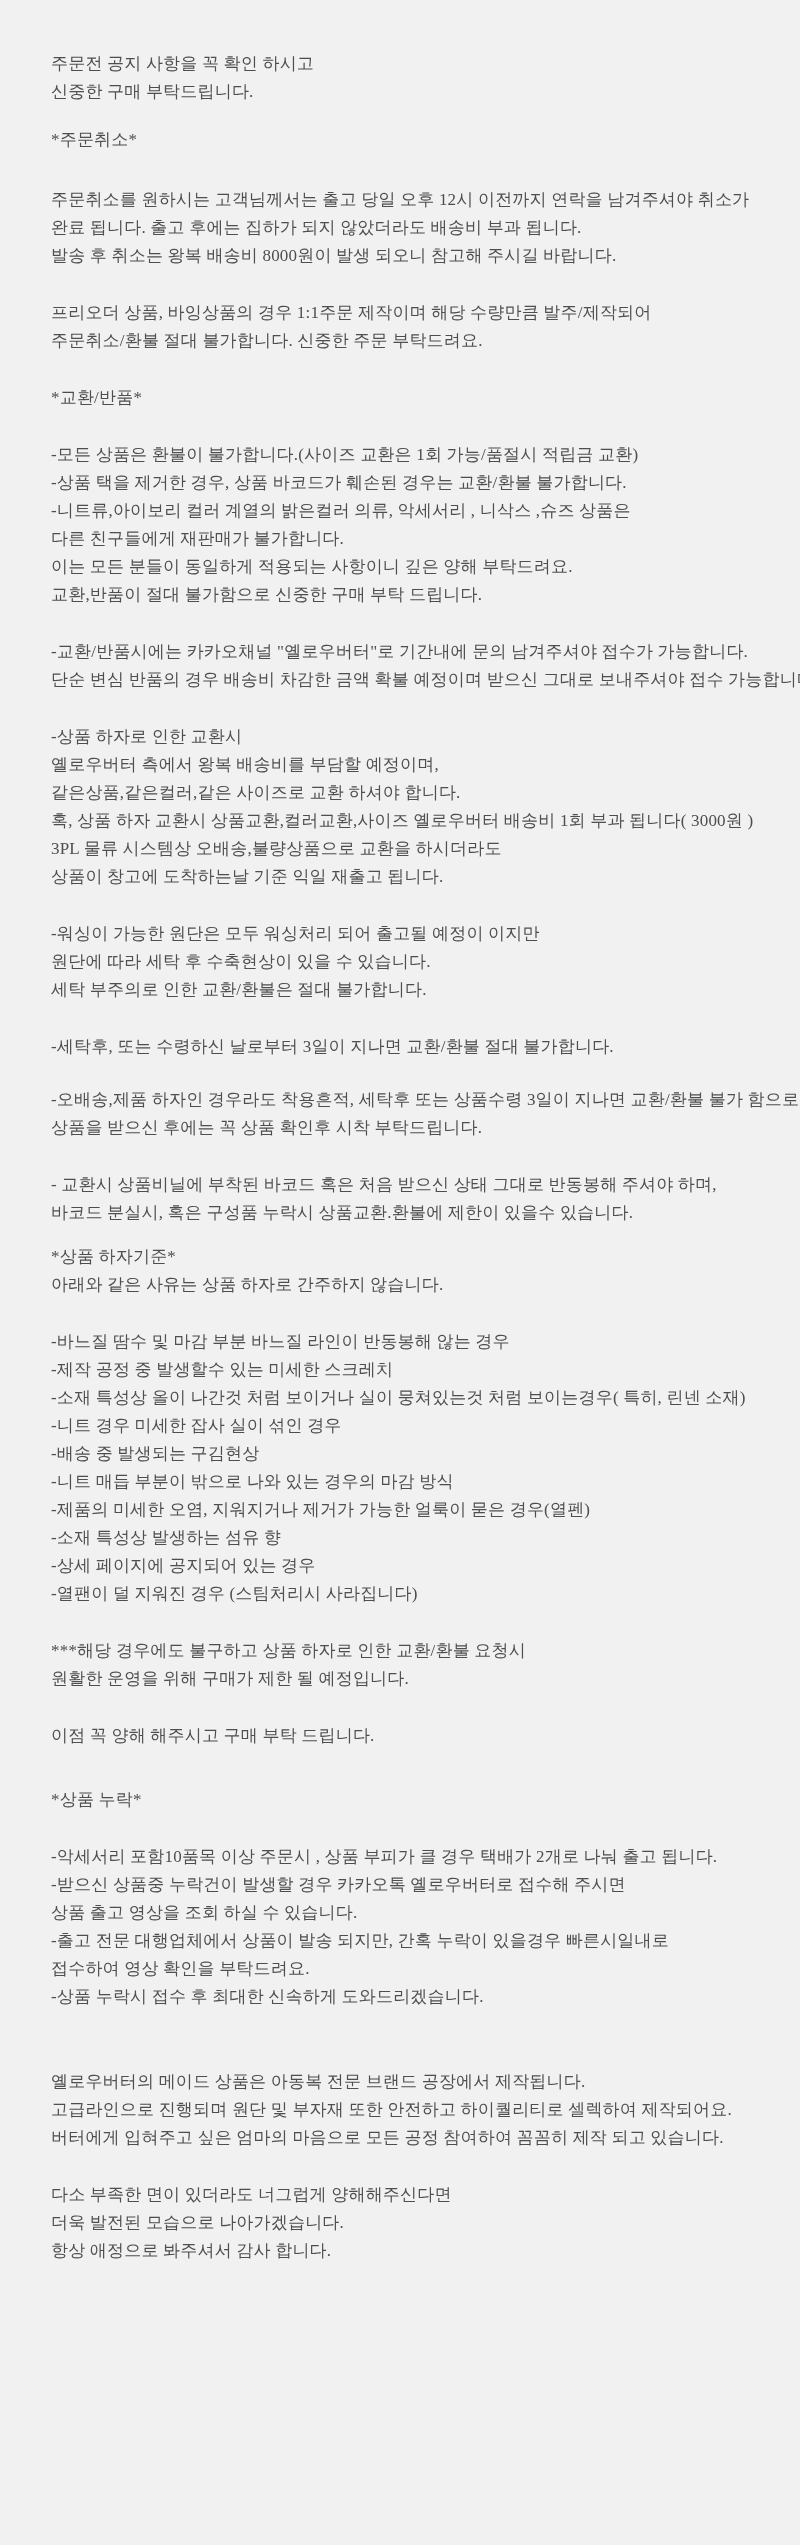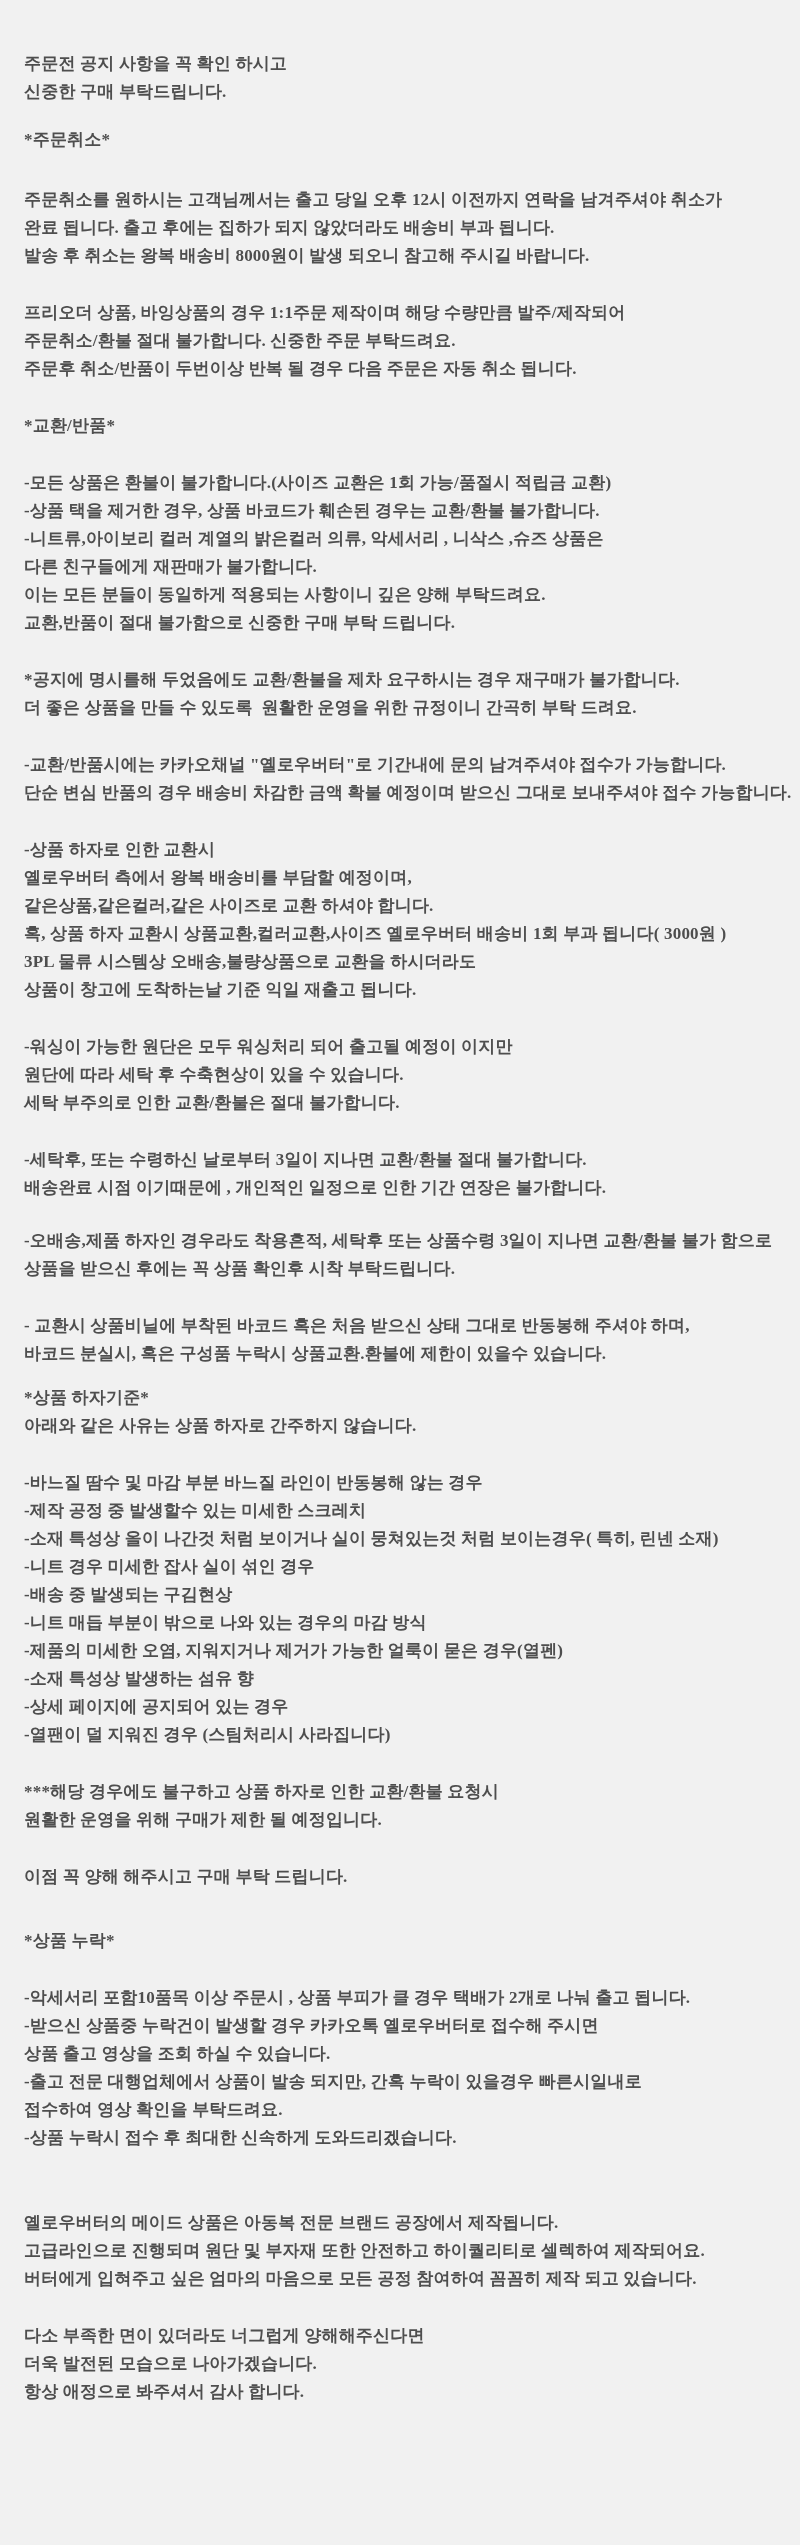--- a/index.html
+++ b/index.html
@@ -10,23 +10,22 @@
   body {
     width: 800px;
     height: 2545px;
     overflow: hidden;
     font-family: "Liberation Serif", "DejaVu Serif", serif;
   }
   .notice-doc {
     box-sizing: border-box;
     width: 780px;
     min-height: 2545px;
-    padding: 50px 10px 95px 24px;
+    padding: 50px 10px 95px 51px;
     color: #4e4e4e;
-    font-weight: bold;
   }
   .para {
     margin: 0;
     padding: 0;
   }
   .line {
     font-size: 17px;
     line-height: 28px;
     height: 28px;
     white-space: pre;
@@ -54,57 +53,51 @@
       <div class="line">*주문취소*</div>
     </div>
     <div class="para gap-lg">
       <div class="line">주문취소를 원하시는 고객님께서는 출고 당일 오후 12시 이전까지 연락을 남겨주셔야 취소가</div>
       <div class="line">완료 됩니다. 출고 후에는 집하가 되지 않았더라도 배송비 부과 됩니다.</div>
       <div class="line">발송 후 취소는 왕복 배송비 8000원이 발생 되오니 참고해 주시길 바랍니다.</div>
     </div>
     <div class="para gap-base">
       <div class="line">프리오더 상품, 바잉상품의 경우 1:1주문 제작이며 해당 수량만큼 발주/제작되어</div>
       <div class="line">주문취소/환불 절대 불가합니다. 신중한 주문 부탁드려요.</div>
-      <div class="line">주문후 취소/반품이 두번이상 반복 될 경우 다음 주문은 자동 취소 됩니다.</div>
     </div>
     <div class="para gap-base">
       <div class="line">*교환/반품*</div>
     </div>
     <div class="para gap-base">
       <div class="line">-모든 상품은 환불이 불가합니다.(사이즈 교환은 1회 가능/품절시 적립금 교환)</div>
       <div class="line">-상품 택을 제거한 경우, 상품 바코드가 훼손된 경우는 교환/환불 불가합니다.</div>
       <div class="line">-니트류,아이보리 컬러 계열의 밝은컬러 의류, 악세서리 , 니삭스 ,슈즈 상품은</div>
       <div class="line">다른 친구들에게 재판매가 불가합니다.</div>
       <div class="line">이는 모든 분들이 동일하게 적용되는 사항이니 깊은 양해 부탁드려요.</div>
       <div class="line">교환,반품이 절대 불가함으로 신중한 구매 부탁 드립니다.</div>
-    </div>
-    <div class="para gap-base">
-      <div class="line">*공지에 명시를해 두었음에도 교환/환불을 제차 요구하시는 경우 재구매가 불가합니다.</div>
-      <div class="line">더 좋은 상품을 만들 수 있도록  원활한 운영을 위한 규정이니 간곡히 부탁 드려요.</div>
     </div>
     <div class="para gap-base">
       <div class="line">-교환/반품시에는 카카오채널 "옐로우버터"로 기간내에 문의 남겨주셔야 접수가 가능합니다.</div>
       <div class="line">단순 변심 반품의 경우 배송비 차감한 금액 확불 예정이며 받으신 그대로 보내주셔야 접수 가능합니다.</div>
     </div>
     <div class="para gap-base">
       <div class="line">-상품 하자로 인한 교환시</div>
       <div class="line">옐로우버터 측에서 왕복 배송비를 부담할 예정이며,</div>
       <div class="line">같은상품,같은컬러,같은 사이즈로 교환 하셔야 합니다.</div>
       <div class="line">혹, 상품 하자 교환시 상품교환,컬러교환,사이즈 옐로우버터 배송비 1회 부과 됩니다( 3000원 )</div>
       <div class="line">3PL 물류 시스템상 오배송,불량상품으로 교환을 하시더라도</div>
       <div class="line">상품이 창고에 도착하는날 기준 익일 재출고 됩니다.</div>
     </div>
     <div class="para gap-base">
       <div class="line">-워싱이 가능한 원단은 모두 워싱처리 되어 출고될 예정이 이지만</div>
       <div class="line">원단에 따라 세탁 후 수축현상이 있을 수 있습니다.</div>
       <div class="line">세탁 부주의로 인한 교환/환불은 절대 불가합니다.</div>
     </div>
     <div class="para gap-base">
       <div class="line">-세탁후, 또는 수령하신 날로부터 3일이 지나면 교환/환불 절대 불가합니다.</div>
-      <div class="line">배송완료 시점 이기때문에 , 개인적인 일정으로 인한 기간 연장은 불가합니다.</div>
     </div>
     <div class="para gap-md">
       <div class="line">-오배송,제품 하자인 경우라도 착용흔적, 세탁후 또는 상품수령 3일이 지나면 교환/환불 불가 함으로</div>
       <div class="line">상품을 받으신 후에는 꼭 상품 확인후 시착 부탁드립니다.</div>
     </div>
     <div class="para gap-base">
       <div class="line">- 교환시 상품비닐에 부착된 바코드 혹은 처음 받으신 상태 그대로 반동봉해 주셔야 하며,</div>
       <div class="line">바코드 분실시, 혹은 구성품 누락시 상품교환.환불에 제한이 있을수 있습니다.</div>
     </div>
     <div class="para gap-xs">

